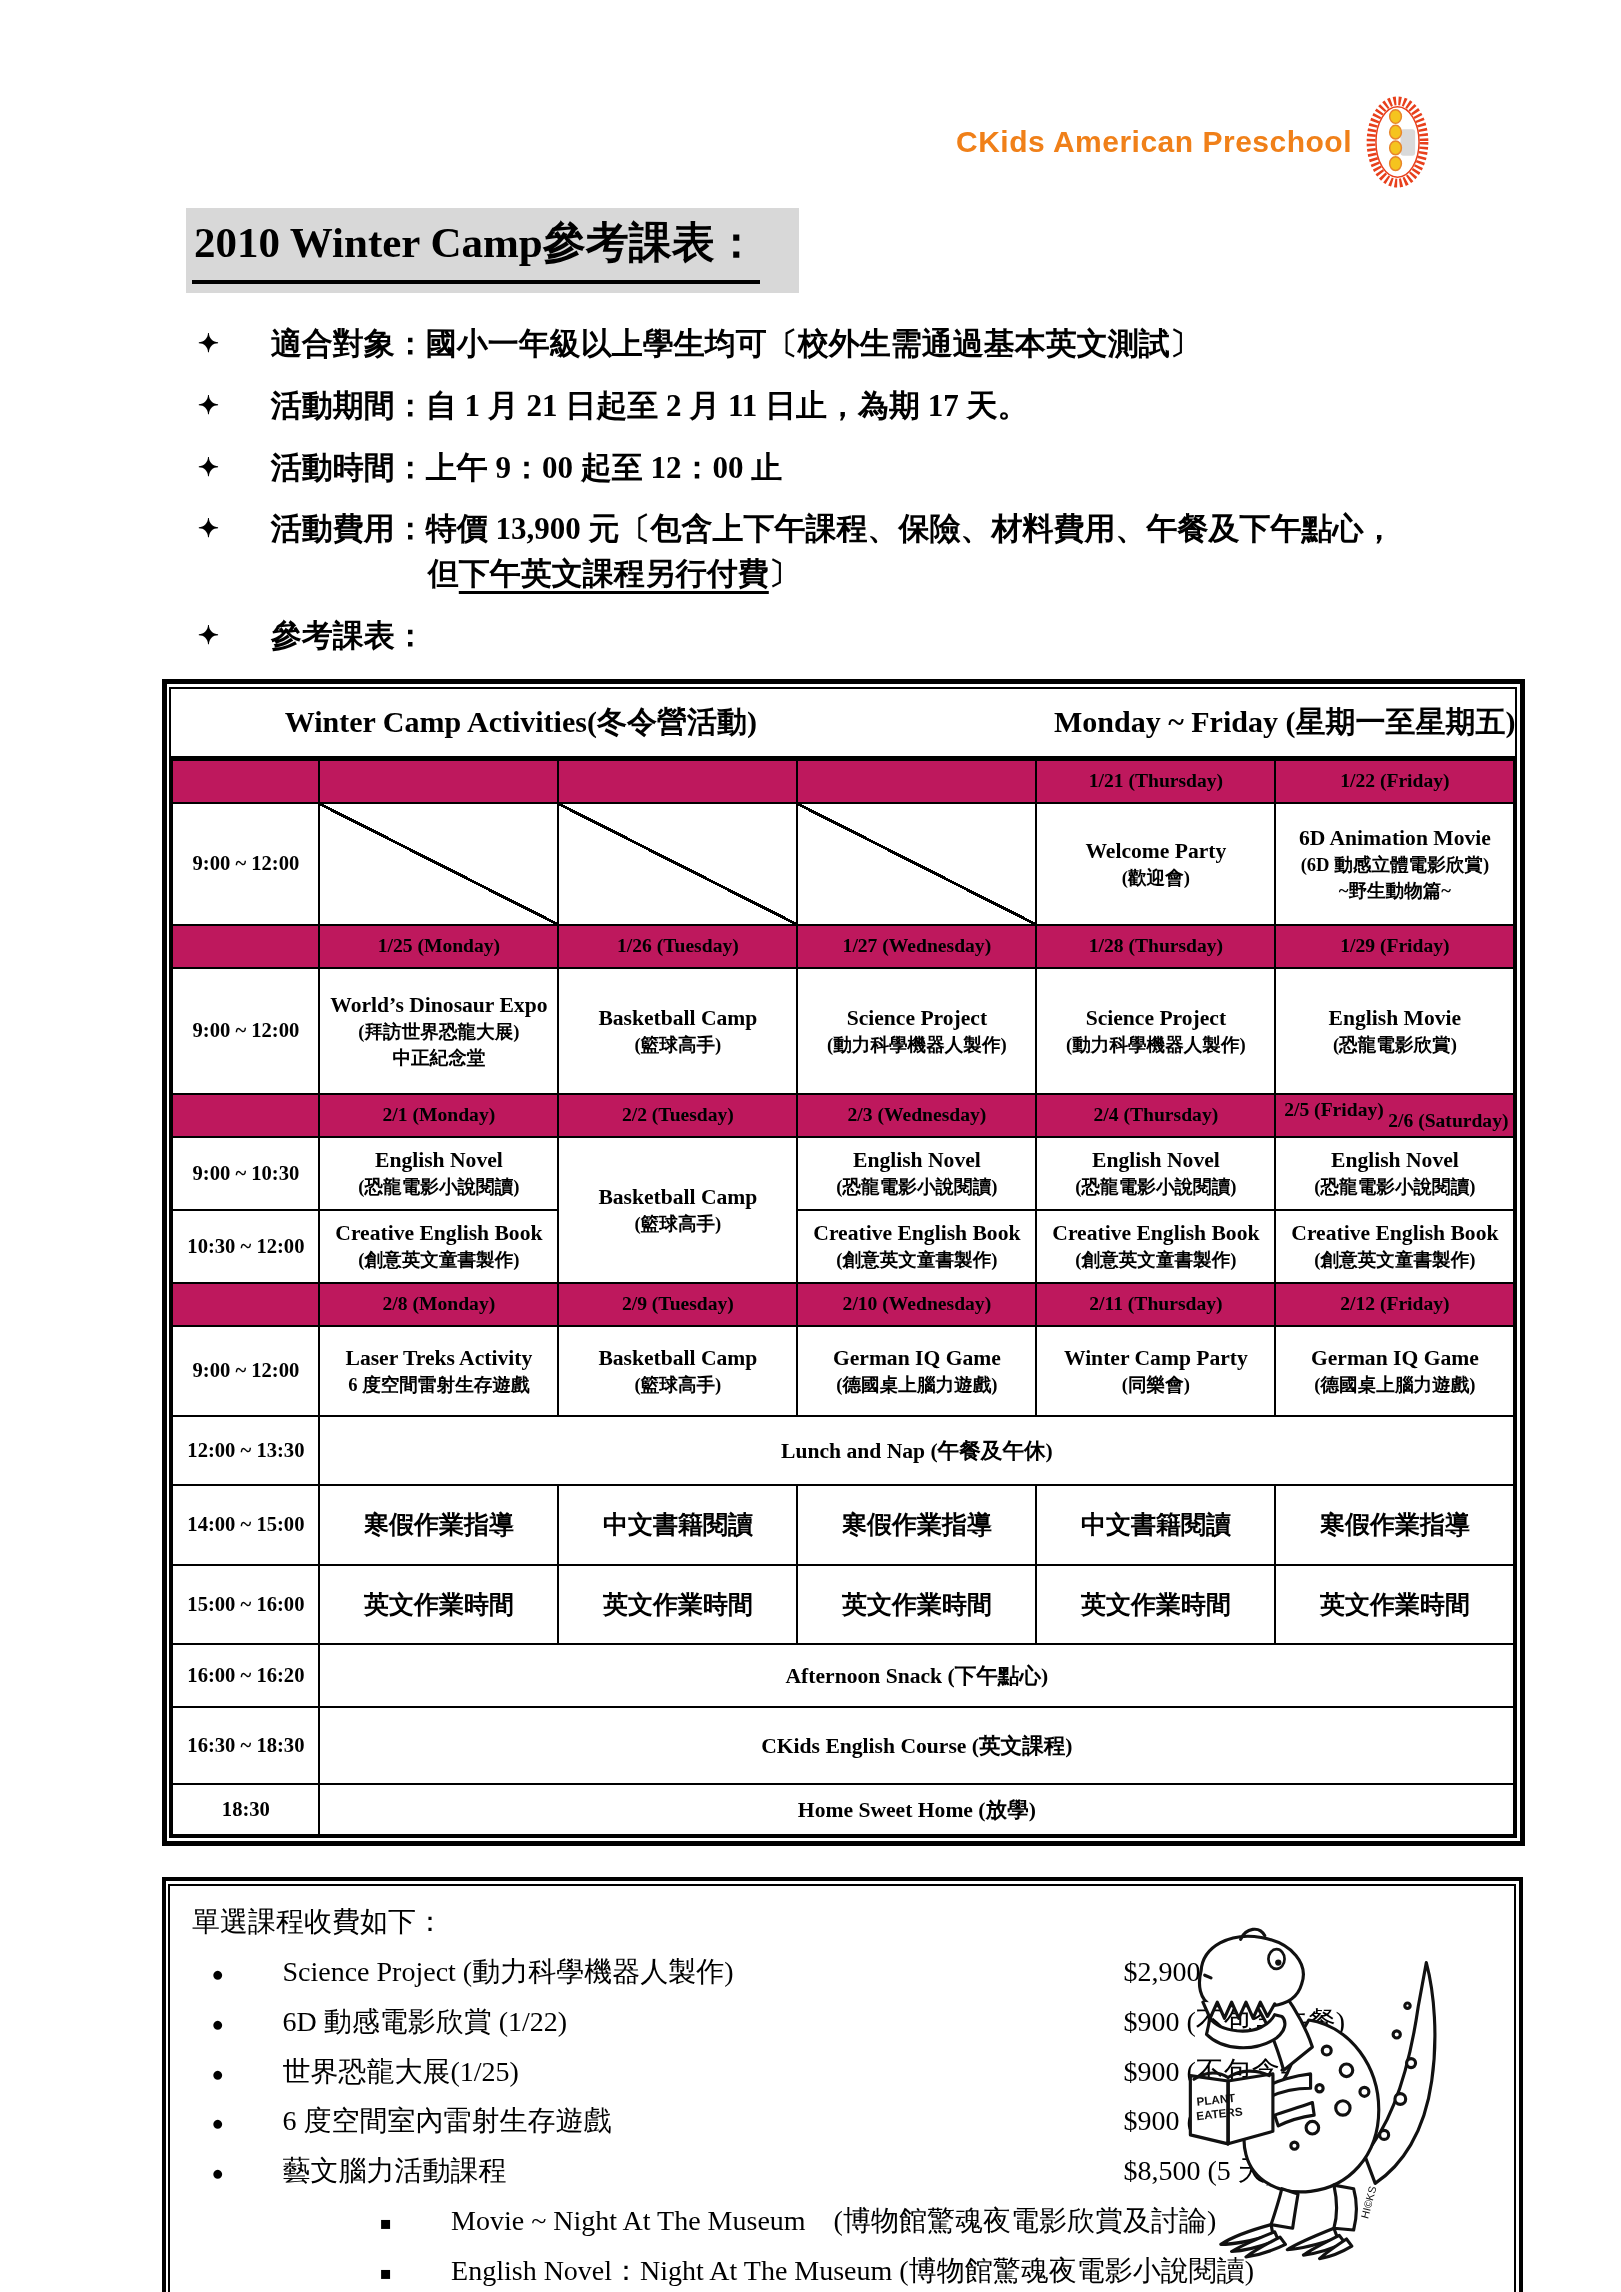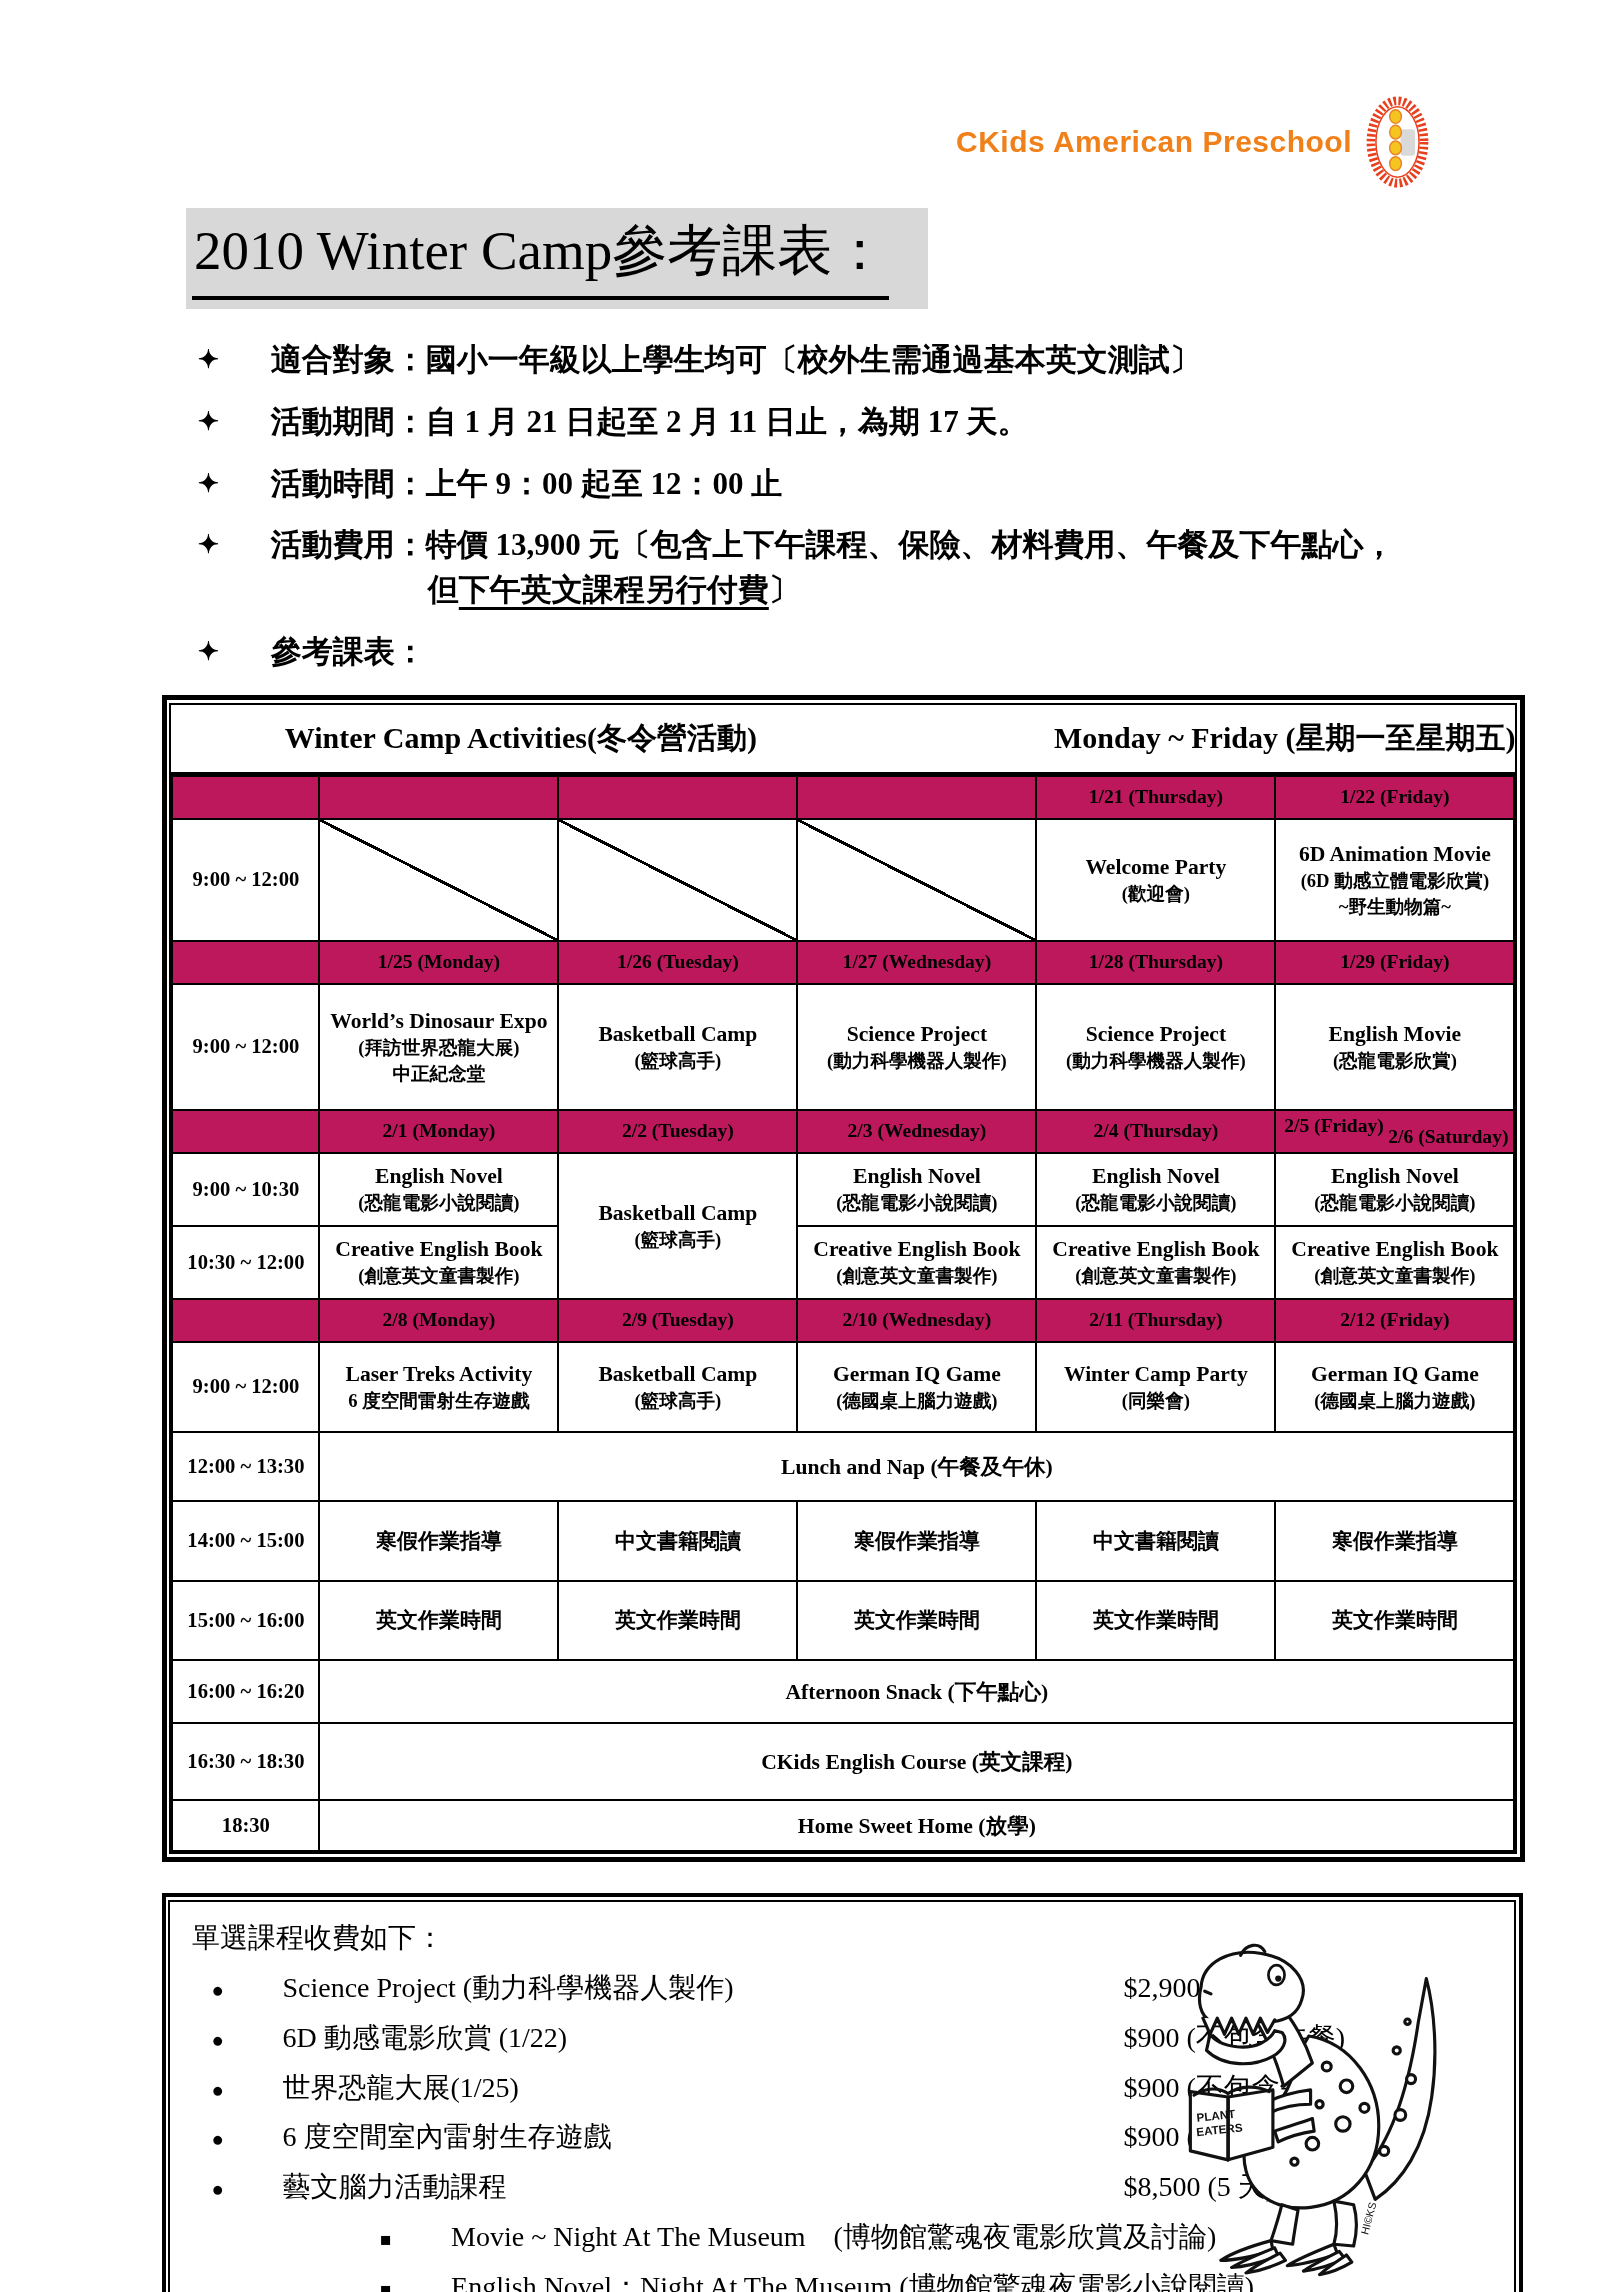--- a/index.html
+++ b/index.html
@@ -8,21 +8,21 @@
     font-family:"Liberation Serif","DejaVu Serif",serif;color:#000;
   }
   
   .logo-row{position:absolute;top:94px;left:956px;display:flex;align-items:center;gap:14px;}
   .logo-text{font-family:"Liberation Sans","DejaVu Sans",sans-serif;font-weight:bold;
     font-size:30px;color:#F08019;letter-spacing:0.5px;}
   
   .content{padding-top:208px;margin-left:186px;}
   .doc-title{display:inline-block;background:#D8D8D8;padding:3.9px 39px 9.8px 5.9px;}
   .doc-title .t-inner{display:block;border-bottom:4.9px solid #000;padding:2px 2px 7.8px 2px;
-    font-size:55px;font-weight:normal;}
+    font-size:43px;font-weight:bold;}
   .bullets{margin-top:29px;}
   .bullet-row{display:flex;margin:16.7px 0;font-size:31px;font-weight:bold;line-height:1.45;}
   .bullet-mark{width:73px;padding-left:11.8px;font-size:25.5px;padding-top:3.9px;}
   .bullet-body{flex:1;}
   .fee-line2{margin-left:157px;}
   .ul{text-decoration:underline;text-underline-offset:6.9px;text-decoration-thickness:2.9px;}
   
   .sched-outer{margin:20px 0 0 -24.5px;width:1348px;border:5.9px solid #000;padding:2.9px;background:#fff;}
   .sched-inner{border:2px solid #000;}
   .sched-title{display:flex;align-items:center;height:67px;border-bottom:3.9px solid #000;
@@ -46,21 +46,21 @@
       transparent calc(50% + 1.5px) 100%);}
   .split-top{position:absolute;top:3.9px;left:7.8px;font-size:19.6px;font-weight:bold;}
   .split-bottom{position:absolute;bottom:3.9px;right:4.9px;font-size:19.6px;font-weight:bold;}
   .h-w1 td{height:116px;}
   .h-w2 td{height:120px;}
   .h-w3 td{height:67px;}
   .h-w4 td{height:84px;}
   .pm td{border-top-width:3.9px;border-bottom-width:3.9px;}
   .sepband td{border-top-width:7.8px;}
   .spanc{font-weight:bold;font-size:21.6px;}
-  .zhc{font-weight:bold;font-size:21px;}
+  .zhc{font-weight:bold;font-size:25px;}
   .h-lunch td{height:63px;} .h-1400 td{height:74px;} .h-1500 td{height:73px;}
   .h-snack td{height:57px;} .h-eng td{height:71px;} .h-home td{height:45px;}
   
   .price-outer{margin:31px 0 0 -24.5px;width:1348px;border:4.9px solid #000;padding:2.9px;background:#fff;}
   .price-inner{border:2px solid #000;position:relative;min-height:429px;
     padding:15.7px 19.6px 21.6px 13.7px;font-size:28px;line-height:1.5;}
   .price-head{padding-left:7.8px;margin-bottom:3.9px;}
   .price-row{display:flex;align-items:baseline;padding-left:27.4px;margin:7.8px 0;}
   .pb{width:71px;font-size:20.6px;}
   .pname{width:841px;}

